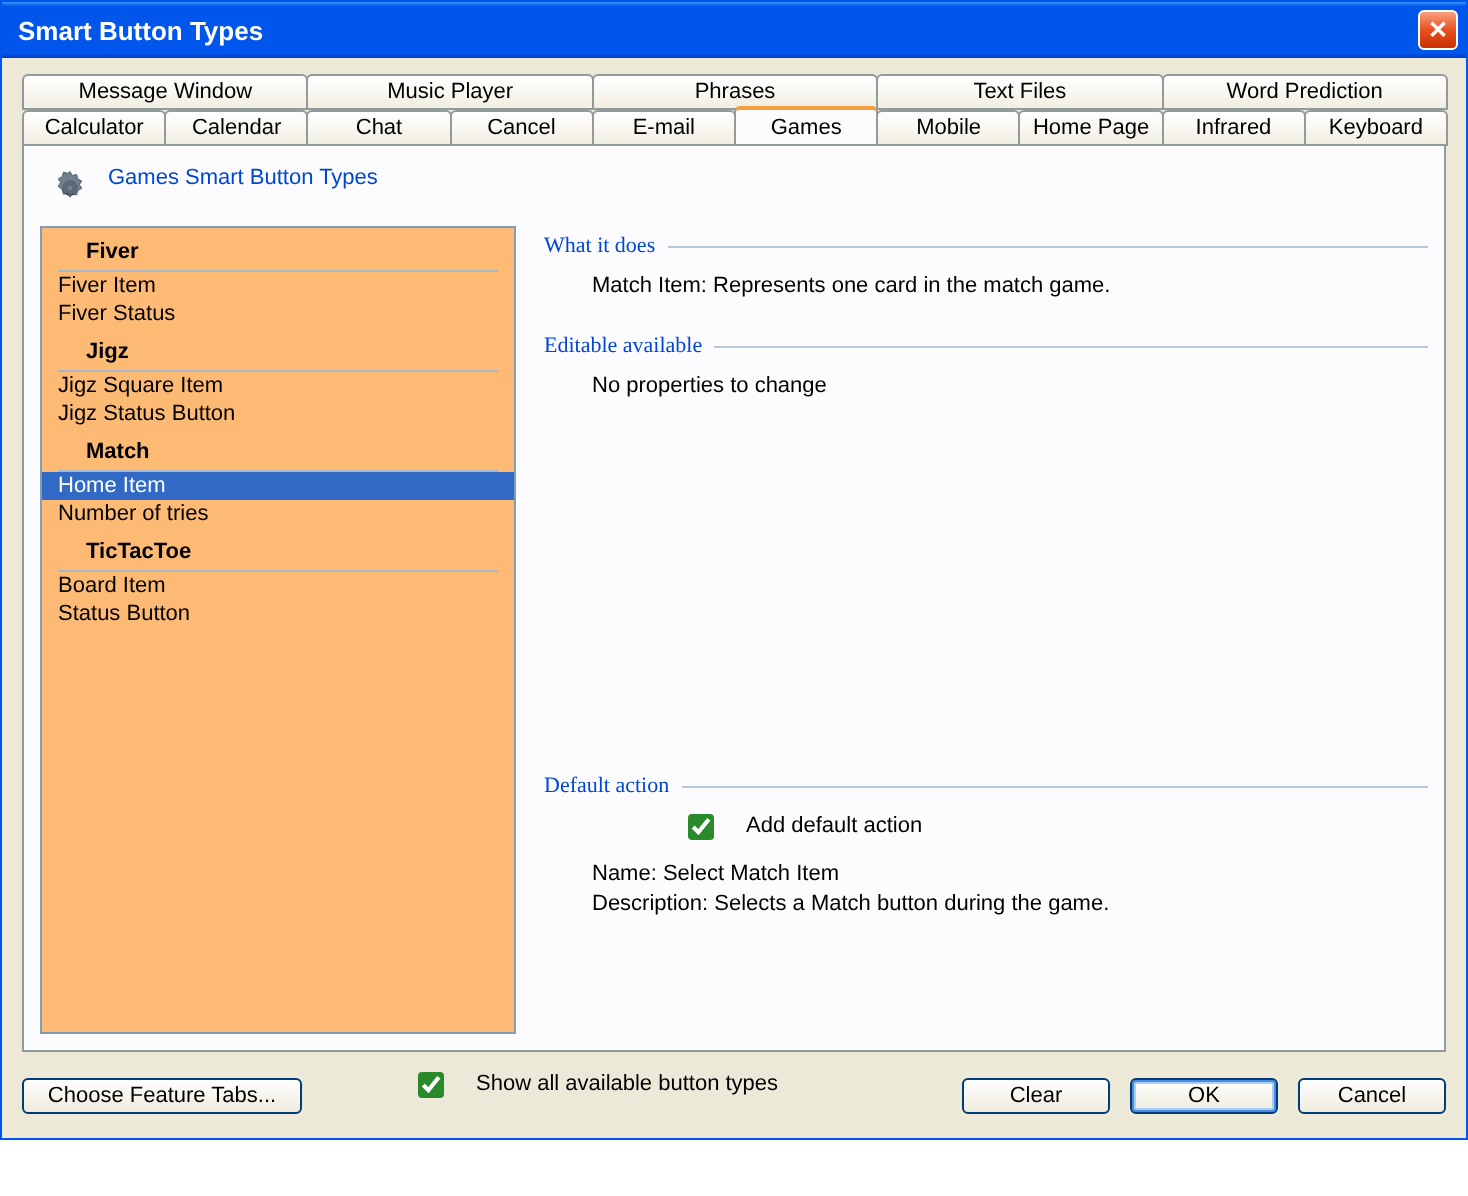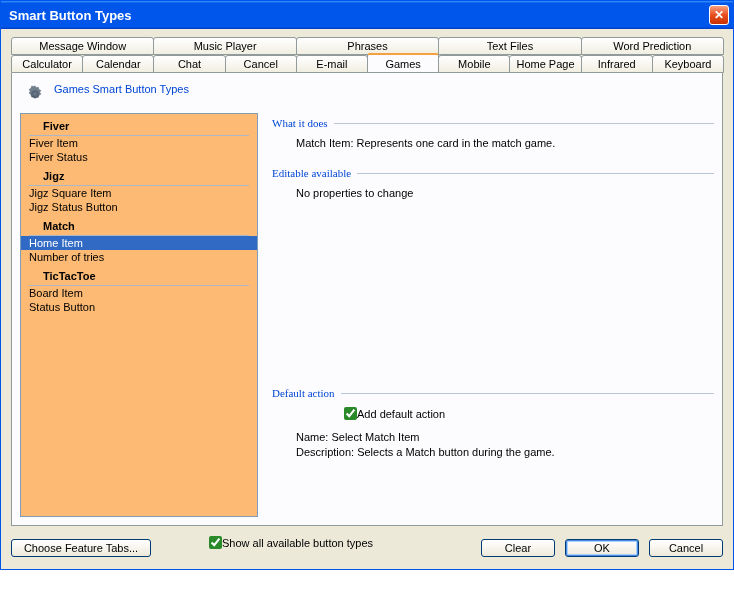--- a/index.html
+++ b/index.html
@@ -145,22 +145,22 @@
   background: #b8c8d8;
 }
 .section-body {
   padding: 0 0 18px 24px;
 }
 .default-action-section {
   margin-top: 170px;
 }
 .checkbox-row {
   display: flex;
-  align-items: center;
-  gap: 0;
+  align-items: flex-start;
+  gap: 16px;
   margin-bottom: 10px;
   padding-left: 48px;
 }
 input[type=checkbox] {
   accent-color: #2a8a2a;
   margin: 0;
 }
 .name-desc { line-height: 1.4; }
 .footer {
   display: flex;

